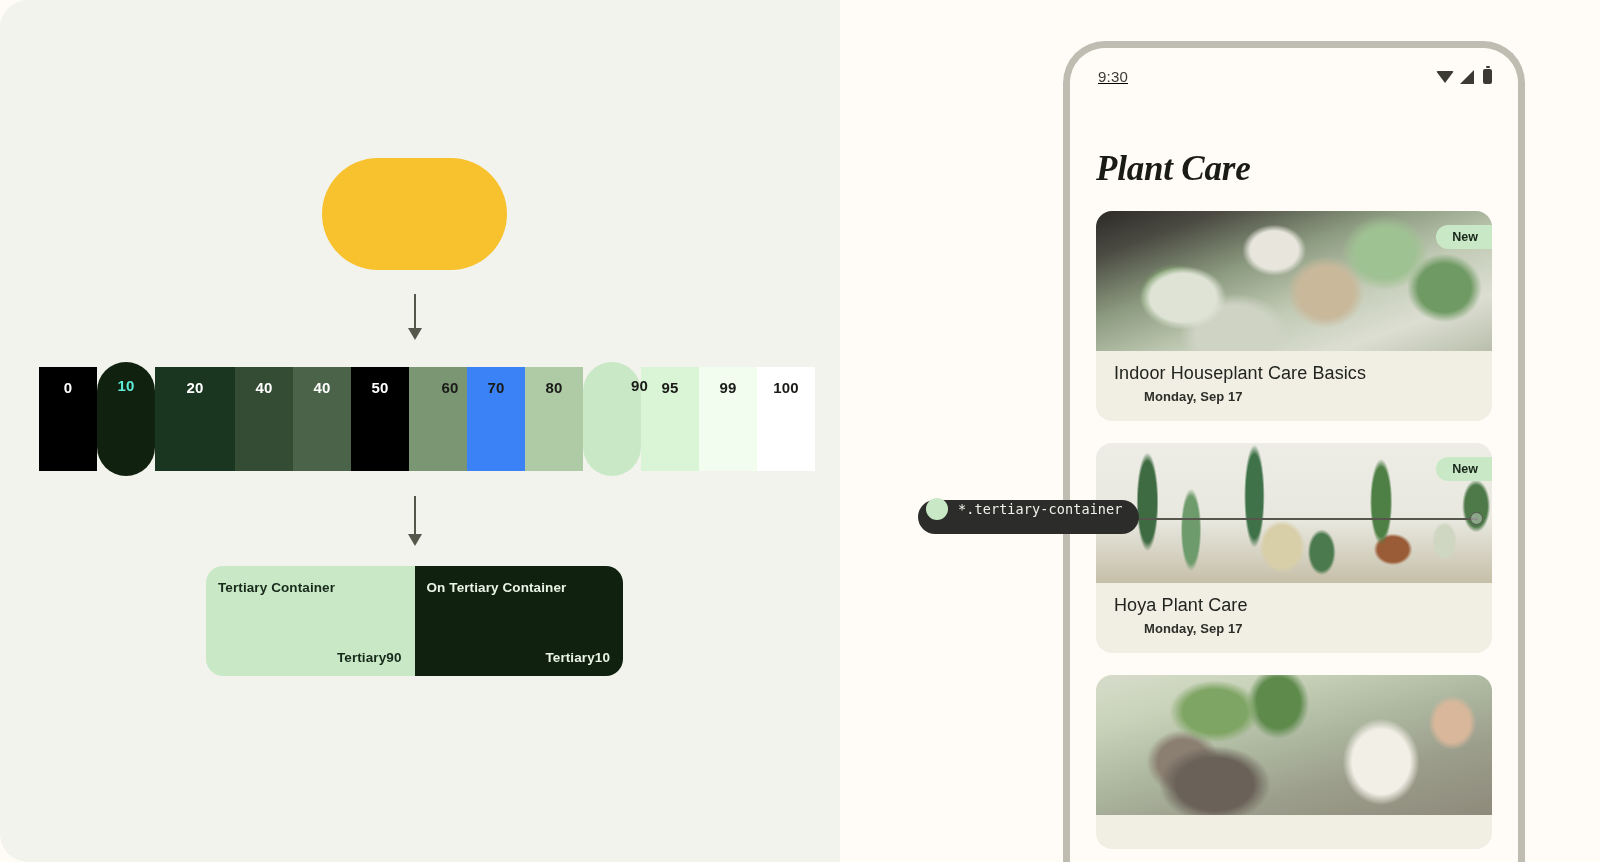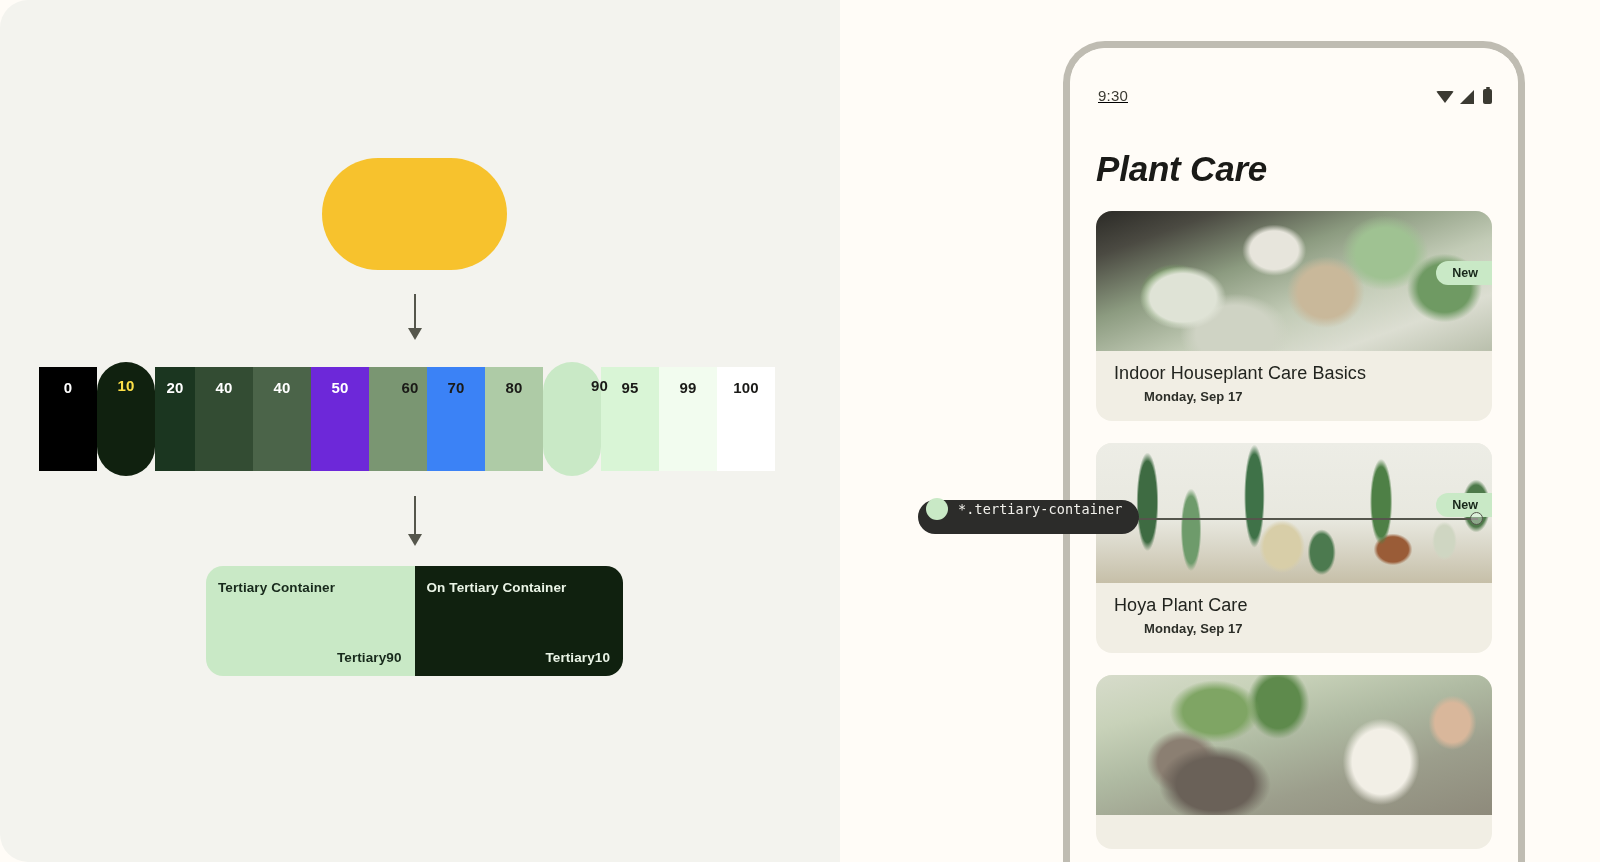--- a/index.html
+++ b/index.html
@@ -134,21 +134,21 @@
     inset: 0;
     background: #FFFCF7;
     border-radius: 35px 35px 0 0;
     overflow: hidden;
   }
 
   .status-bar {
     position: relative;
     height: 56px;
     display: flex;
-    align-items: flex-end;
+    align-items: center;
     justify-content: space-between;
     padding: 0 26px 0 28px;
     text-decoration: underline;
   }
   .status-time {
     font-size: 15px;
     font-weight: 500;
     color: #3B3A32;
     letter-spacing: 0.2px;
   }
@@ -182,21 +182,21 @@
     content: "";
     position: absolute;
     top: -2.5px; left: 2.5px;
     width: 4px; height: 2px;
     background: #3B3A32;
     border-radius: 1px;
   }
 
   .app-title {
     margin: 45px 0 16px 26px;
-    font-family: Liberation Sans, sans-serif;
+    font-family: Liberation Serif, serif;
     font-style: italic;
     font-weight: 700;
     font-size: 35px;
     letter-spacing: -0.2px;
     color: #1A1A17;
   }
 
   .card-list {
     margin-top: 22px;
     padding: 0 26px;
@@ -235,21 +235,20 @@
   .badge-new {
     position: absolute;
     right: 0; top: 14px;
     background: #C9E9C6;
     color: #18271A;
     font-size: 12.5px;
     font-weight: 600;
     padding: 5px 14px 5px 16px;
     border-radius: 14px 0 0 14px;
     z-index: 4;
-    margin-top: 36px;
   }
 
   
   .photo-1 {
     position: absolute; inset: 0;
     background:
       radial-gradient(ellipse 60px 44px at 22% 62%, #DFE3D6 0 55%, rgba(223,227,214,0) 72%),
       radial-gradient(ellipse 46px 40px at 20% 60%, #7D9F6B 0 60%, rgba(125,159,107,0) 78%),
       radial-gradient(ellipse 40px 32px at 45% 28%, #E7E5DC 0 60%, rgba(231,229,220,0) 80%),
       radial-gradient(ellipse 50px 46px at 58% 58%, #C9B89A 0 55%, rgba(201,184,154,0) 78%),
@@ -340,32 +339,32 @@
     <div class="arrow arrow-1">
       <div class="stem"></div>
       <div class="head"></div>
     </div>
 
     <div class="tonal-row" id="tonal-row">
         <div class="tone" style="width: 58px; background: rgb(0, 0, 0);">
           <span class="tone-label" style="color: rgb(255, 255, 255);">0</span>
         </div>
         <div class="tone emph" style="width: 58px; background: rgb(16, 33, 15);">
-          <span class="tone-label" style="color: #fde047;">10</span>
-        </div>
-        <div class="tone" style="width: 40px; background: rgb(27, 54, 32);">
+          <span class="tone-label" style="color: #5eead4;">10</span>
+        </div>
+        <div class="tone" style="width: 80px; background: rgb(27, 54, 32);">
           <span class="tone-label" style="color: rgb(255, 255, 255);">20</span>
         </div>
         <div class="tone" style="width: 58px; background: rgb(51, 76, 51);">
           <span class="tone-label" style="color: rgb(255, 255, 255);">40</span>
         </div>
         <div class="tone" style="width: 58px; background: rgb(75, 100, 73);">
           <span class="tone-label" style="color: rgb(255, 255, 255);">40</span>
         </div>
-        <div class="tone" style="width: 58px; background: #6d28d9;">
+        <div class="tone" style="width: 58px; background: #000000;">
           <span class="tone-label" style="color: rgb(255, 255, 255);">50</span>
         </div>
         <div class="tone" style="width: 58px; background: rgb(122, 150, 114);">
           <span class="tone-label" style="color: rgb(26, 26, 23); padding-left: 24px;">60</span>
         </div>
         <div class="tone" style="width: 58px; background: #3b82f6;">
           <span class="tone-label" style="color: rgb(26, 26, 23);">70</span>
         </div>
         <div class="tone" style="width: 58px; background: rgb(174, 203, 166);">
           <span class="tone-label" style="color: rgb(26, 26, 23);">80</span>

